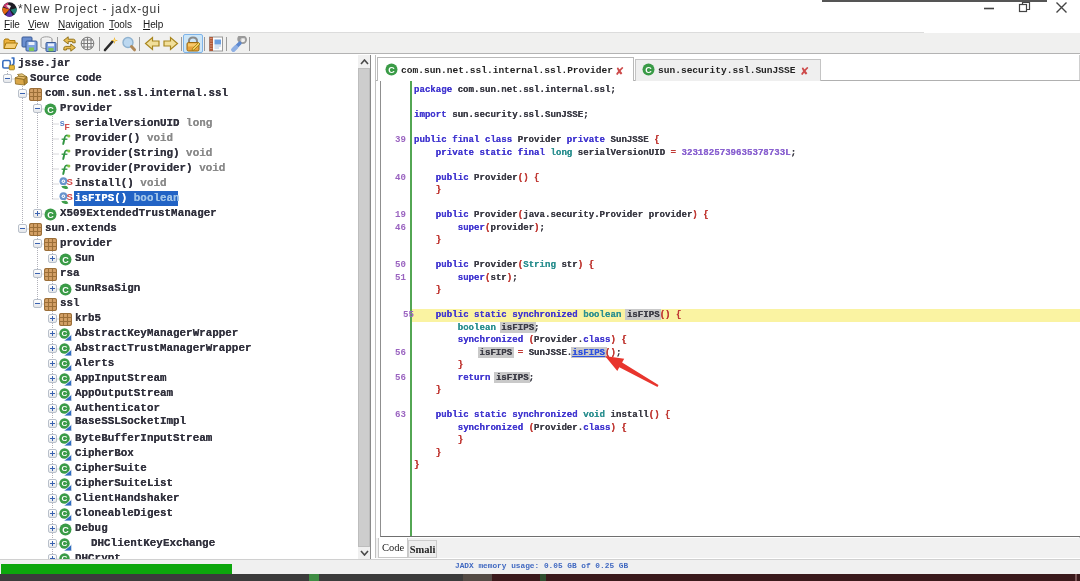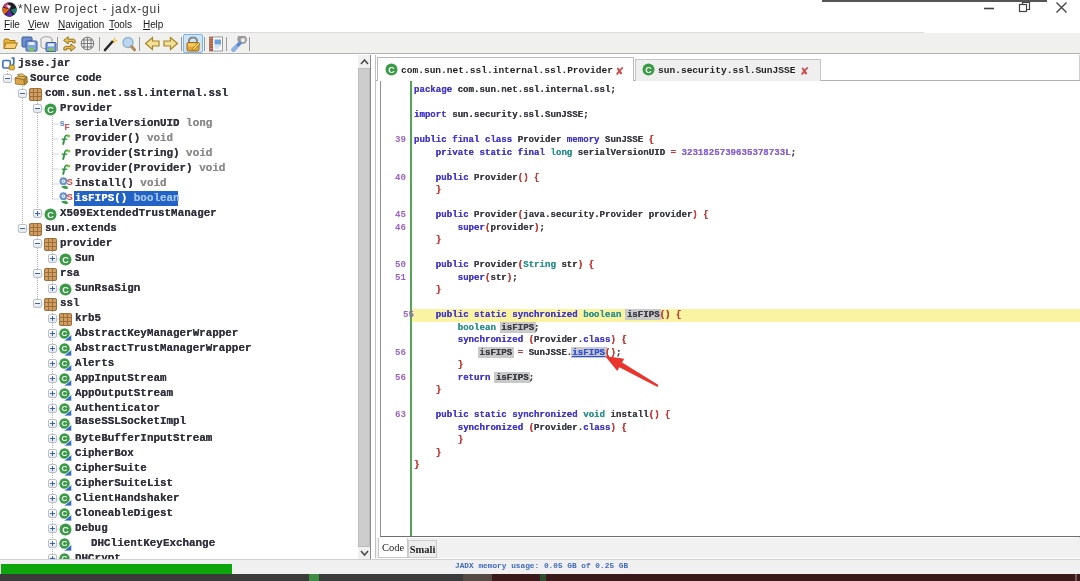--- a/index.html
+++ b/index.html
@@ -452,33 +452,33 @@
           </svg></span><span class="abs" style="left:23px;top:7px">com.sun.net.ssl.internal.ssl.Provider</span><span class="tabx" style="left:238px;top:5px">✘</span></div>
 <div class="tab" id="tab2"><span class="abs" style="left:6px;top:3px"><svg width="13" height="13" viewBox="0 0 13 13" style="">
             <circle cx="6.5" cy="6.5" r="6" fill="#3a9b47"></circle>
             <text x="6.5" y="9.6" font-family="Liberation Sans" font-size="9" font-weight="bold" fill="#fff" text-anchor="middle">C</text>
           </svg></span><span class="abs" style="left:22px;top:5px">sun.security.ssl.SunJSSE</span><span class="tabx" style="left:165px;top:3px">✘</span></div>
 <div id="editor">
 <div id="yellowline"></div>
 <div id="gutterline"></div>
 <div class="lnum" style="left:0px;top:53.2px">39</div>
 <div class="lnum" style="left:0px;top:90.7px">40</div>
-<div class="lnum" style="left:0px;top:128.2px">45</div>
+<div class="lnum" style="left:0px;top:128.2px">19</div>
 <div class="lnum" style="left:0px;top:140.7px">46</div>
 <div class="lnum" style="left:0px;top:178.2px">50</div>
 <div class="lnum" style="left:0px;top:190.7px">51</div>
 <div class="lnum" style="left:8px;top:228.2px">55</div>
 <div class="lnum" style="left:0px;top:265.7px">56</div>
 <div class="lnum" style="left:0px;top:290.7px">56</div>
 <div class="lnum" style="left:0px;top:328.2px">63</div>
 <div id="code"><span class="k">package</span> com.sun.net.ssl.internal.ssl;
 
 <span class="k">import</span> sun.security.ssl.SunJSSE;
 
-<span class="k">public final class</span> Provider <span class="k">memory</span> SunJSSE <span class="p">{</span>
+<span class="k">public final class</span> Provider <span class="k">private</span> SunJSSE <span class="p">{</span>
     <span class="k">private static final</span> <span class="t">long</span> serialVersionUID <span class="p">=</span> <span class="n">3231825739635378733L</span>;
 
     <span class="k">public</span> Provider<span class="p">()</span> <span class="p">{</span>
     <span class="p">}</span>
 
     <span class="k">public</span> Provider<span class="p">(</span>java.security.Provider provider<span class="p">)</span> <span class="p">{</span>
         <span class="k">super</span><span class="p">(</span>provider<span class="p">)</span>;
     <span class="p">}</span>
 
     <span class="k">public</span> Provider<span class="p">(</span><span class="t">String</span> str<span class="p">)</span> <span class="p">{</span>

